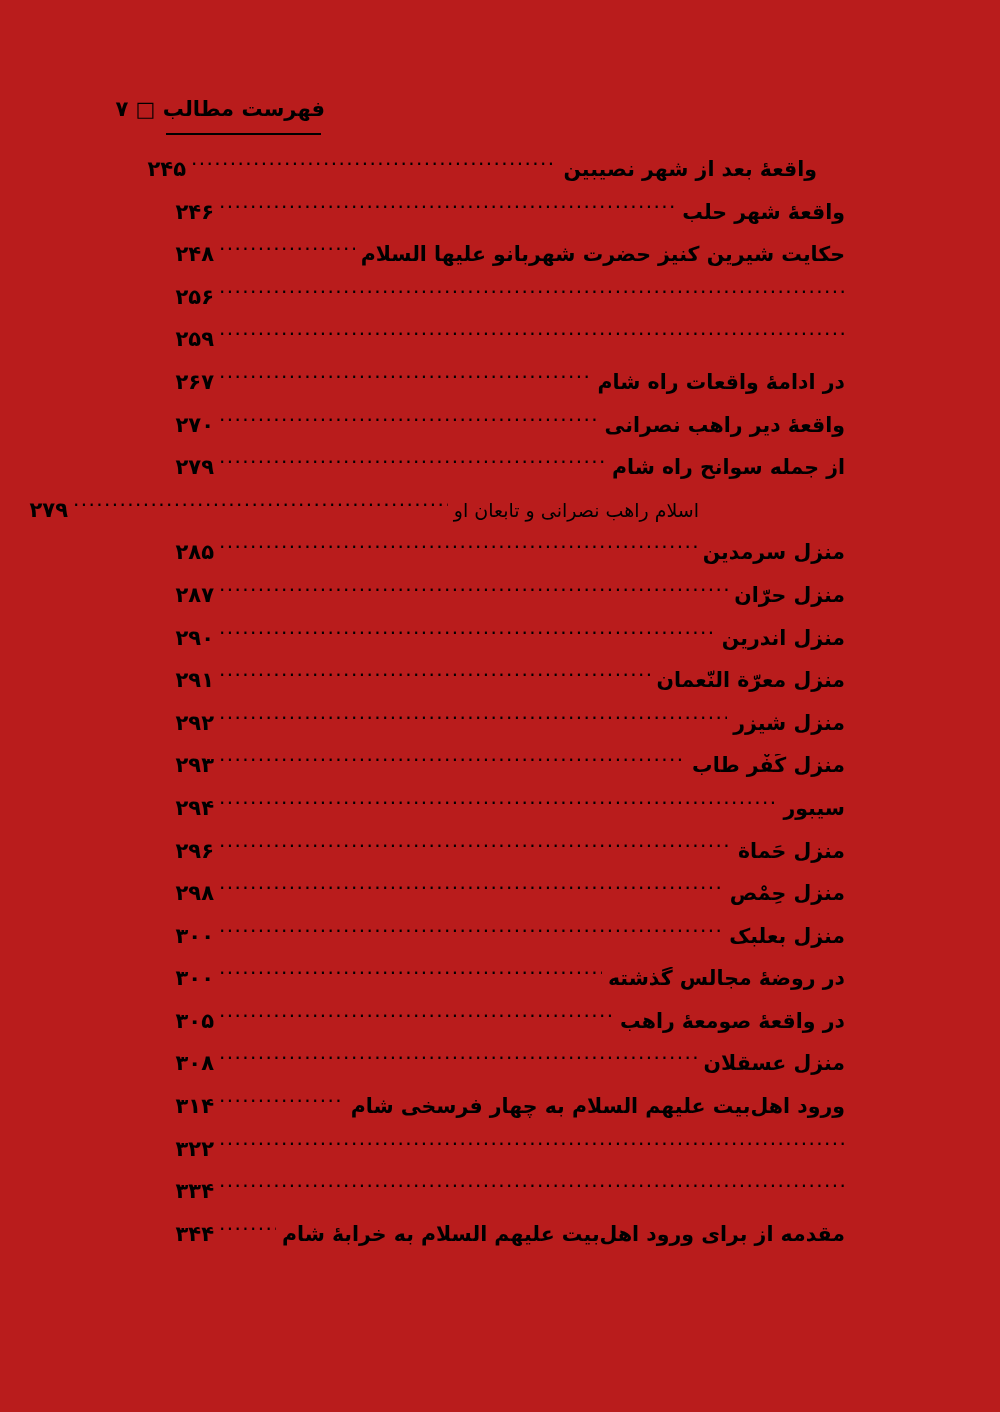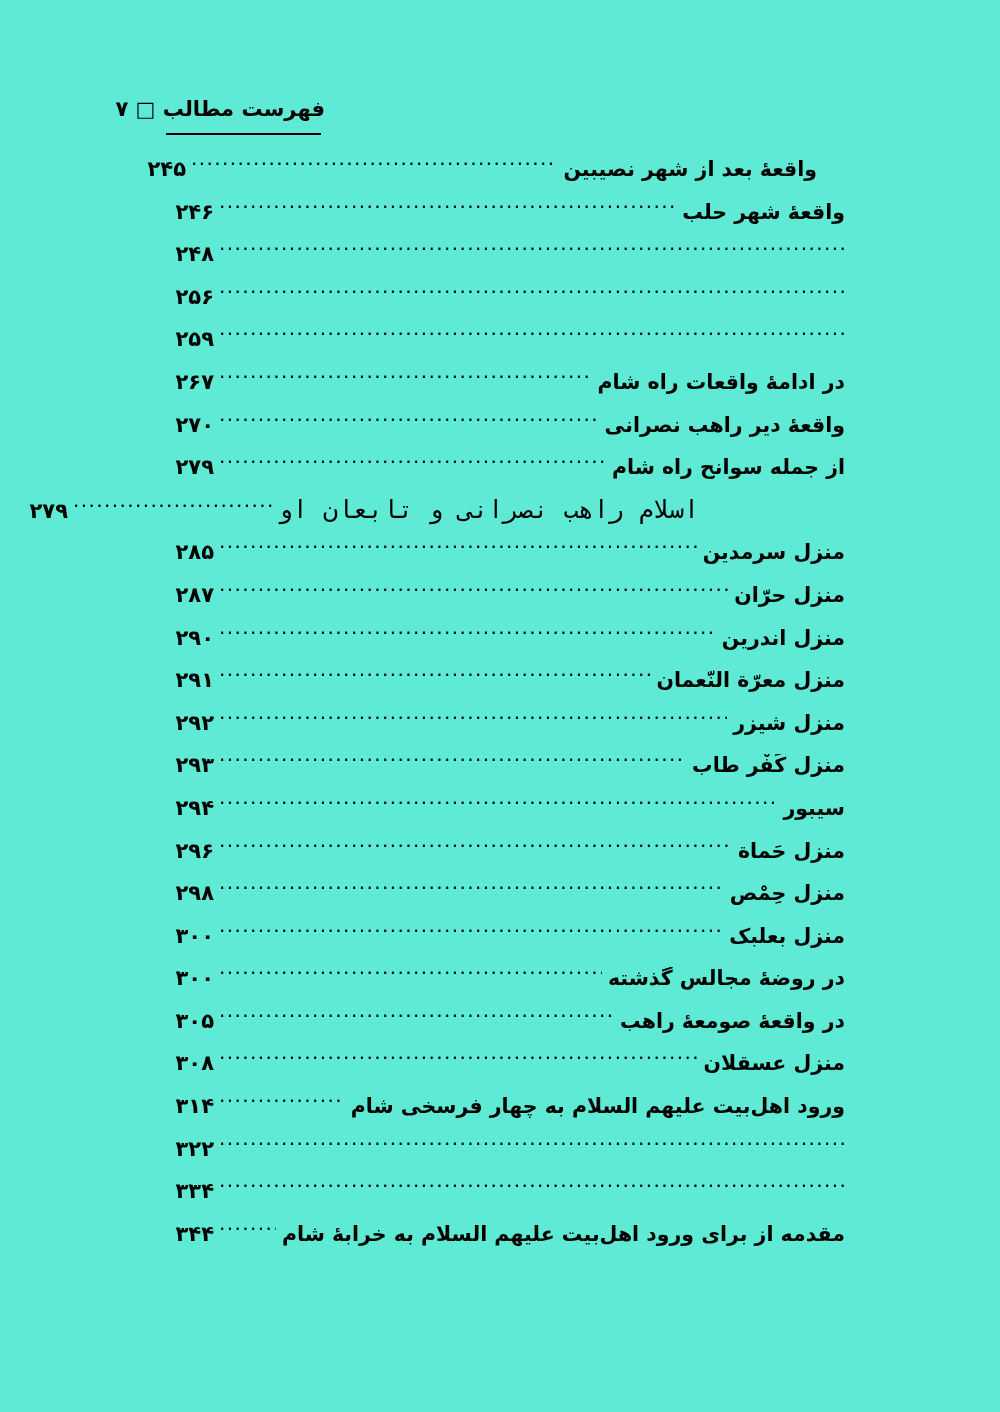--- a/index.html
+++ b/index.html
@@ -13,21 +13,21 @@
     height: 1412px;
     position: relative;
     font-family: "DejaVu Sans", "Liberation Sans", sans-serif;
     color: #000000;
     overflow: hidden;
   }
 
   .page {
     position: absolute;
     inset: 0;
-    background: #5eead4;
+    background: #b91c1c;
   }
 
   
   .running-head {
     position: absolute;
     top: 96px;
     right: 675px;          
     left: 165px;
     direction: rtl;
     text-align: right;
@@ -75,22 +75,21 @@
     line-height: 1.05;
     white-space: nowrap;
     unicode-bidi: isolate;
     padding-left: 6px;
     text-align: right;
   }
 
   
   .toc-row.sub .toc-title {
     font-weight: 400;
-    font-size: 25px;
-    font-family: Liberation Mono, monospace;
+    font-size: 19px;
   }
   .toc-row.sub {
     padding-right: 146px;
   }
   .toc-row.indent-sm {
     padding-right: 28px;
   }
 
   .toc-leader {
     flex: 1 1 auto;
@@ -142,20 +141,21 @@
         <span class="toc-title">واقعهٔ بعد از شهر نصیبین</span>
         <span class="toc-leader"></span>
         <span class="toc-page">۲۴۵</span>
       </div>
       <div class="toc-row">
         <span class="toc-title">واقعهٔ شهر حلب</span>
         <span class="toc-leader"></span>
         <span class="toc-page">۲۴۶</span>
       </div>
       <div class="toc-row">
+        <span class="toc-title">حکایت شیرین کنیز حضرت شهربانو علیها السلام</span>
         <span class="toc-leader"></span>
         <span class="toc-page">۲۴۸</span>
       </div>
       <div class="toc-row">
         <span class="toc-leader"></span>
         <span class="toc-page">۲۵۶</span>
       </div>
       <div class="toc-row">
         <span class="toc-leader"></span>
         <span class="toc-page">۲۵۹</span>

